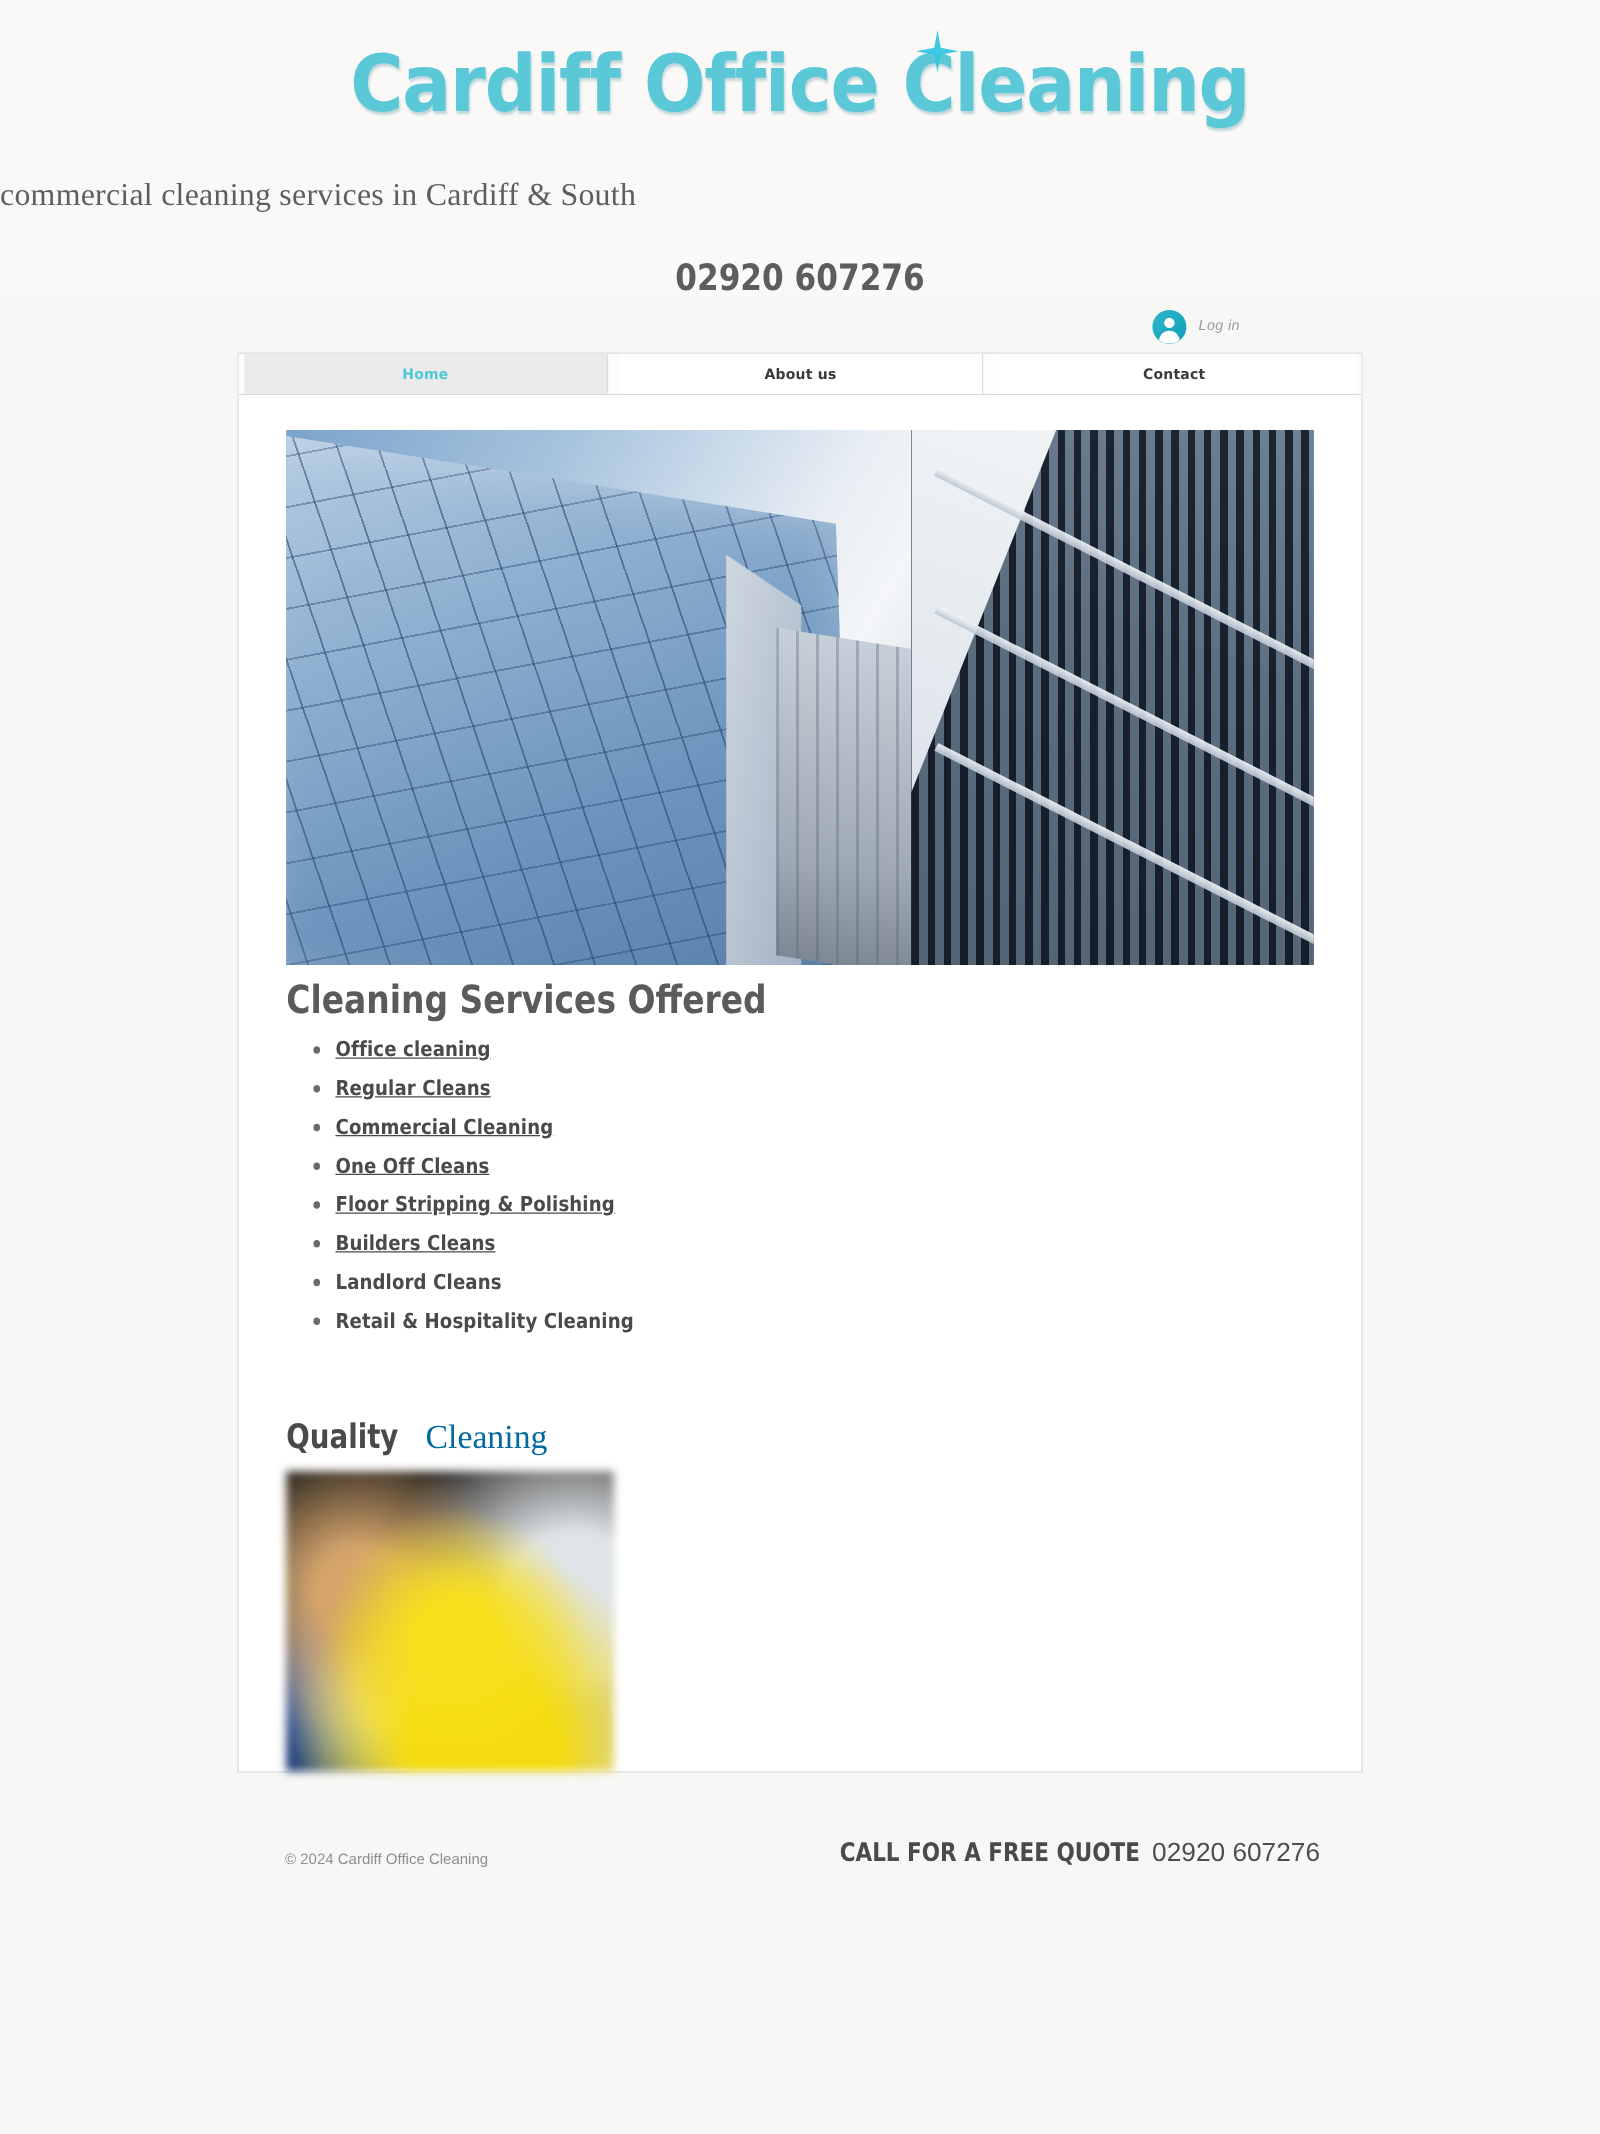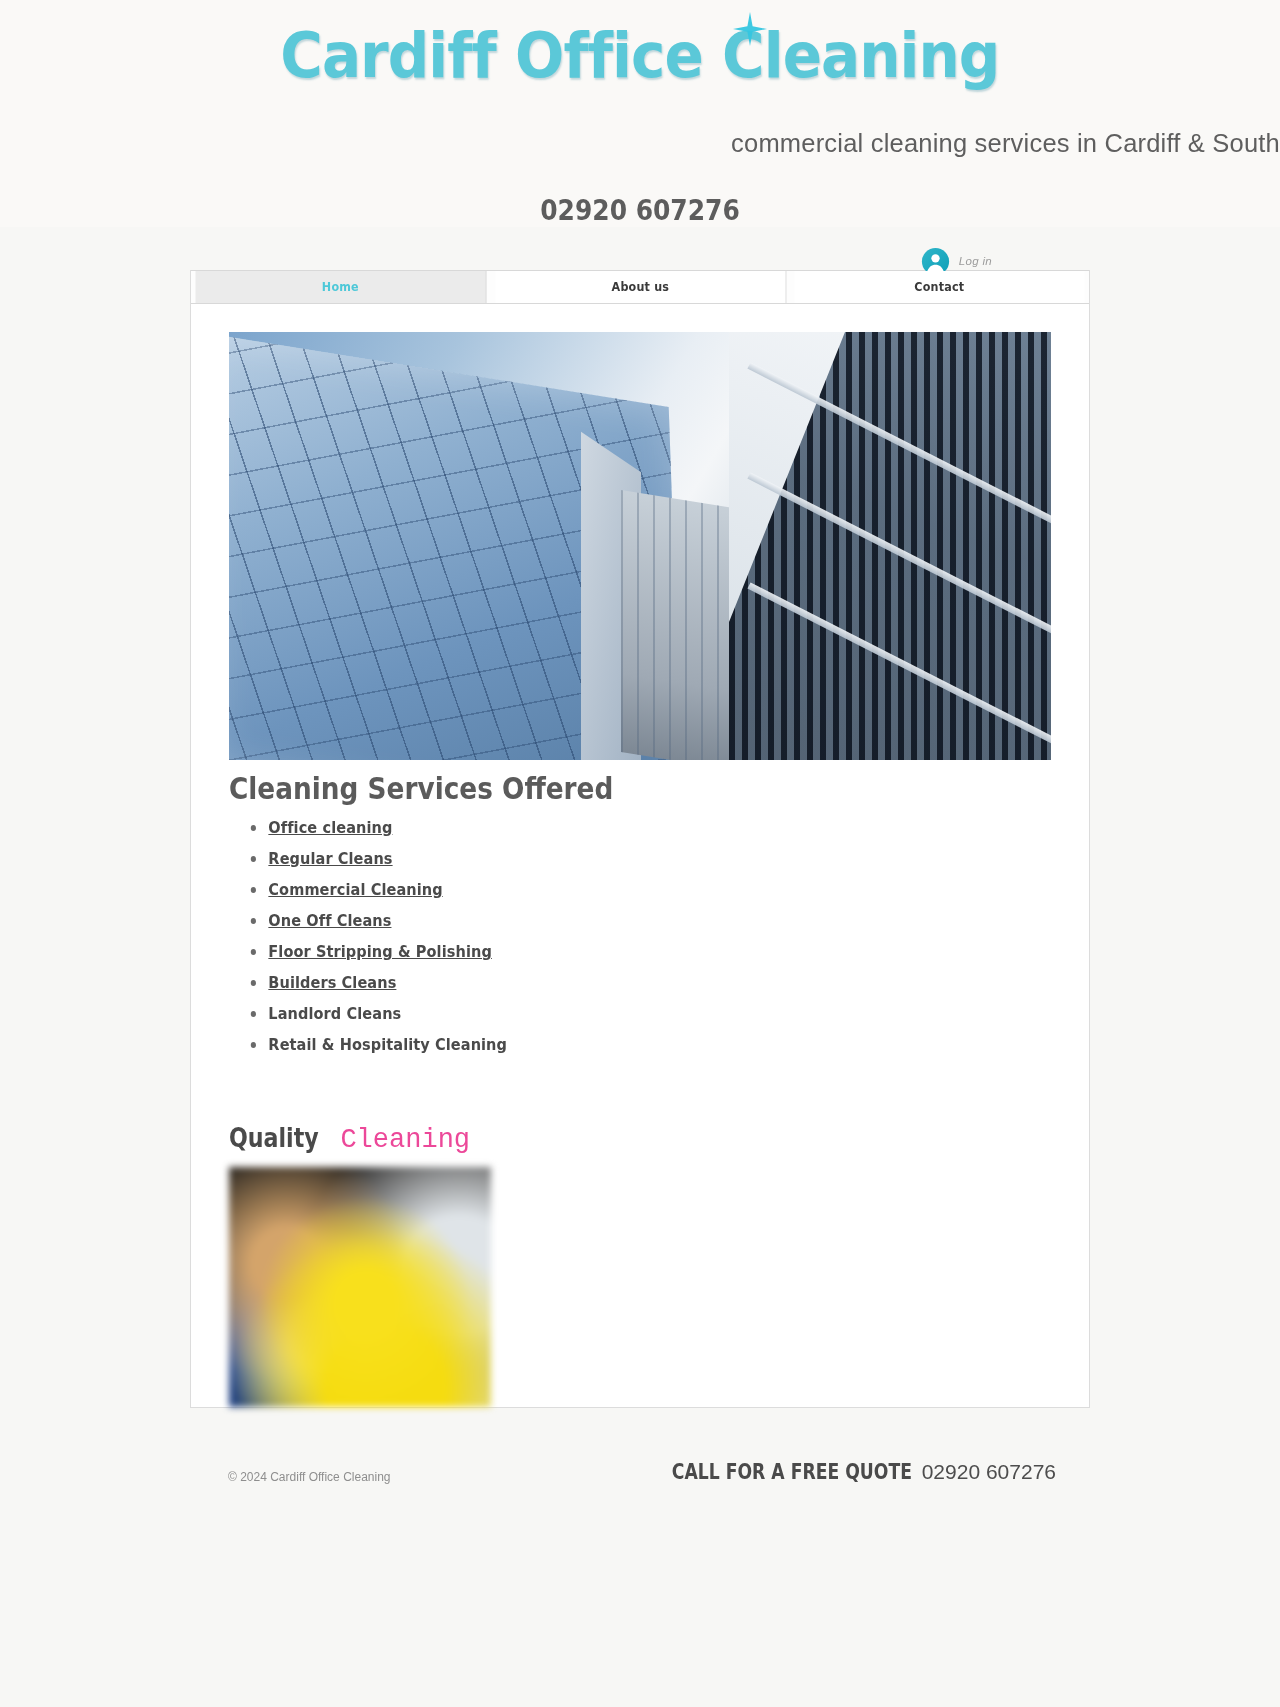--- a/index.html
+++ b/index.html
@@ -9,21 +9,21 @@
     height: 1707px;
     background: #f7f7f5;
     font-family: "Liberation Sans", sans-serif;
     overflow: hidden;
     position: relative;
   }
 
   
   .header {
     width: 100%;
-    padding-top: 8px;
+    padding-top: 20px;
     background: #faf9f7;
     position: relative;
   }
 
   .logo-wrap {
     text-align: center;
     position: relative;
     height: 96px;
   }
 
@@ -43,22 +43,22 @@
   .logo-star {
     position: absolute;
     right: 2px;
     top: 0px;
     width: 40px;
     height: 40px;
     pointer-events: none;
   }
 
   .tagline {
-    text-align: right;
-    font-family: Liberation Sans, sans-serif;
+    text-align: left;
+    font-family: Liberation Serif, serif;
     font-size: 25.5px;
     color: #5e5e5e;
     line-height: 79px;
     font-weight: 400;
     letter-spacing: 0.2px;
   }
 
   .tagline .l2 { display: block; }
 
   .login-row {
@@ -273,23 +273,23 @@
   .feature-head .strong {
     font-family: "DejaVu Sans", sans-serif;
     font-weight: bold;
     display: inline-block;
     transform: scaleX(0.82);
     transform-origin: left center;
     color: #4a4a4a;
   }
 
   .feature-head .light {
-    font-family: Liberation Mono, monospace;
+    font-family: Liberation Serif, serif;
     font-weight: 400;
-    color: #ec4899;
+    color: #0369a1;
     margin-left: 2px;
   }
 
   .feature-img {
     width: 100%;
     height: 240px;
     overflow: hidden;
     position: relative;
     filter: blur(3.5px);
   }

